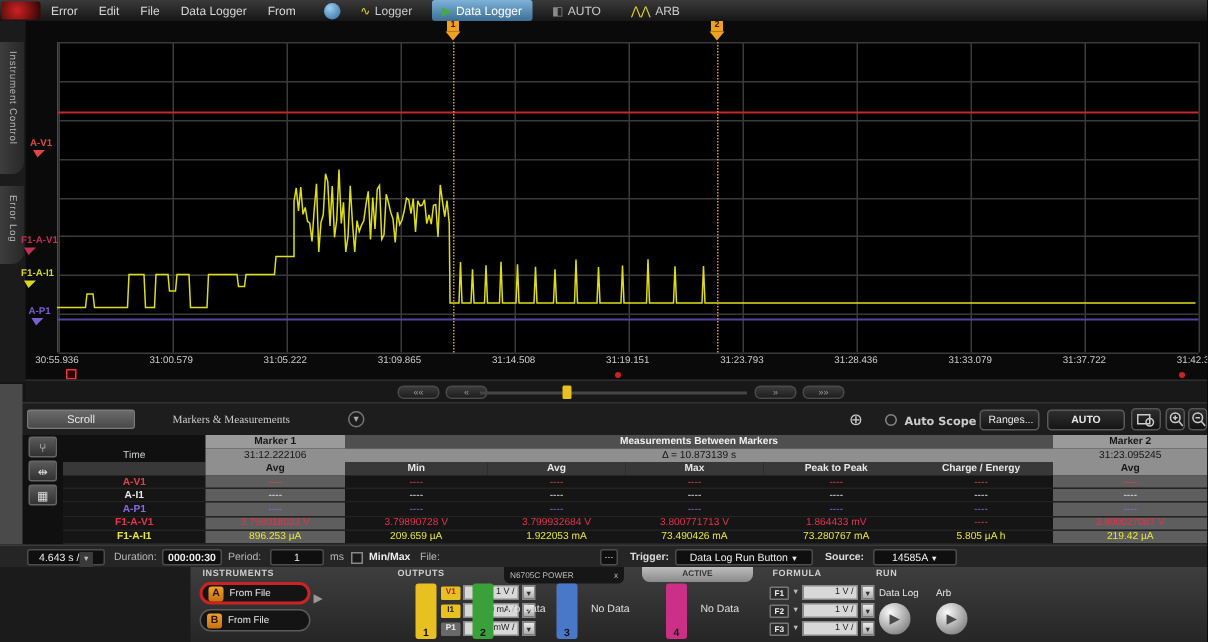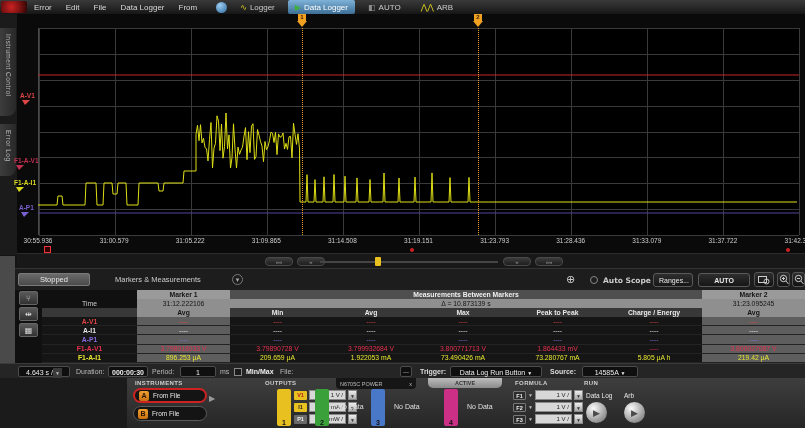--- a/index.html
+++ b/index.html
@@ -42,21 +42,21 @@
   .sbtn{position:absolute;top:3px;height:9px;width:28px;background:linear-gradient(#3c3c3c,#1e1e1e);border:1px solid #4a4a4a;
     border-radius:4px;color:#9a9a9a;font-size:6px;text-align:center;line-height:8px;}
   #strack{position:absolute;top:7px;left:303px;width:178px;height:2px;background:#454545;}
   #shandle{position:absolute;top:3px;left:358px;width:6px;height:9px;background:#e8c020;border-radius:1px;}
 
   
   #toolbar{position:absolute;left:0;top:268px;width:805px;height:22px;background:#1d1d1d;border-top:1px solid #333;
     display:flex;align-items:center;font-size:7.5px;color:#ccc;}
   #stopped-btn{position:absolute;left:18px;top:4px;width:72px;height:13px;background:linear-gradient(#6a6a6a,#4a4a4a);
     border:1px solid #7a7a7a;border-radius:2px;color:#e8e8e8;text-align:center;line-height:12px;}
-  #view-label{position:absolute;left:115px;top:6px;}
+  #view-label{position:absolute;left:115px;top:6px;font-family:Liberation Serif, serif;}
   #view-dd{position:absolute;left:232px;top:5px;width:11px;height:11px;border:1px solid #777;border-radius:50%;
     color:#aaa;font-size:7px;text-align:center;line-height:9px;}
   .tool-ic{position:absolute;top:4px;color:#ccc;font-family:"DejaVu Sans",sans-serif;}
   .toolbtn{position:absolute;top:4px;height:14px;background:linear-gradient(#2e2e2e,#161616);border:1px solid #5a5a5a;
     border-radius:3px;color:#e8e8e8;font-size:7px;text-align:center;line-height:13px;padding:0 5px;}
   .iconbtn{position:absolute;top:3px;width:20px;height:15px;background:linear-gradient(#2e2e2e,#121212);
     border:1px solid #555;border-radius:3px;display:flex;align-items:center;justify-content:center;}
 
   
   #tablewrap{position:absolute;left:0;top:290px;width:805px;height:73px;background:#101010;}
@@ -215,21 +215,21 @@
   <div id="scrollrow">
     <div class="sbtn" style="left:248px;">««</div>
     <div class="sbtn" style="left:280px;">«</div>
     <div id="strack"></div>
     <div id="shandle"></div>
     <div class="sbtn" style="left:486px;">»</div>
     <div class="sbtn" style="left:518px;">»»</div>
   </div>
 
   <div id="toolbar">
-    <div id="stopped-btn">Stopped</div>
+    <div id="stopped-btn">Scroll</div>
     <div id="view-label">Markers &amp; Measurements</div>
     <div id="view-dd">▾</div>
     <div class="tool-ic" style="left:566px;font-size:11px;">⊕</div>
     <div class="tool-ic" style="left:590px;top:7px;width:8px;height:8px;border:1px solid #888;border-radius:50%;"></div>
     <div class="tool-ic" style="left:603px;top:7px;font-size:7.5px;font-weight:bold;">Auto Scope</div>
     <div class="toolbtn" style="left:653px;width:40px;">Ranges...</div>
     <div class="toolbtn" style="left:698px;width:52px;font-weight:bold;">AUTO SCALE</div>
     <div class="iconbtn" style="left:754px;">
       <svg width="12" height="10">
           <rect x="0.5" y="1.5" width="8" height="6" fill="none" stroke="#ccc"></rect>

